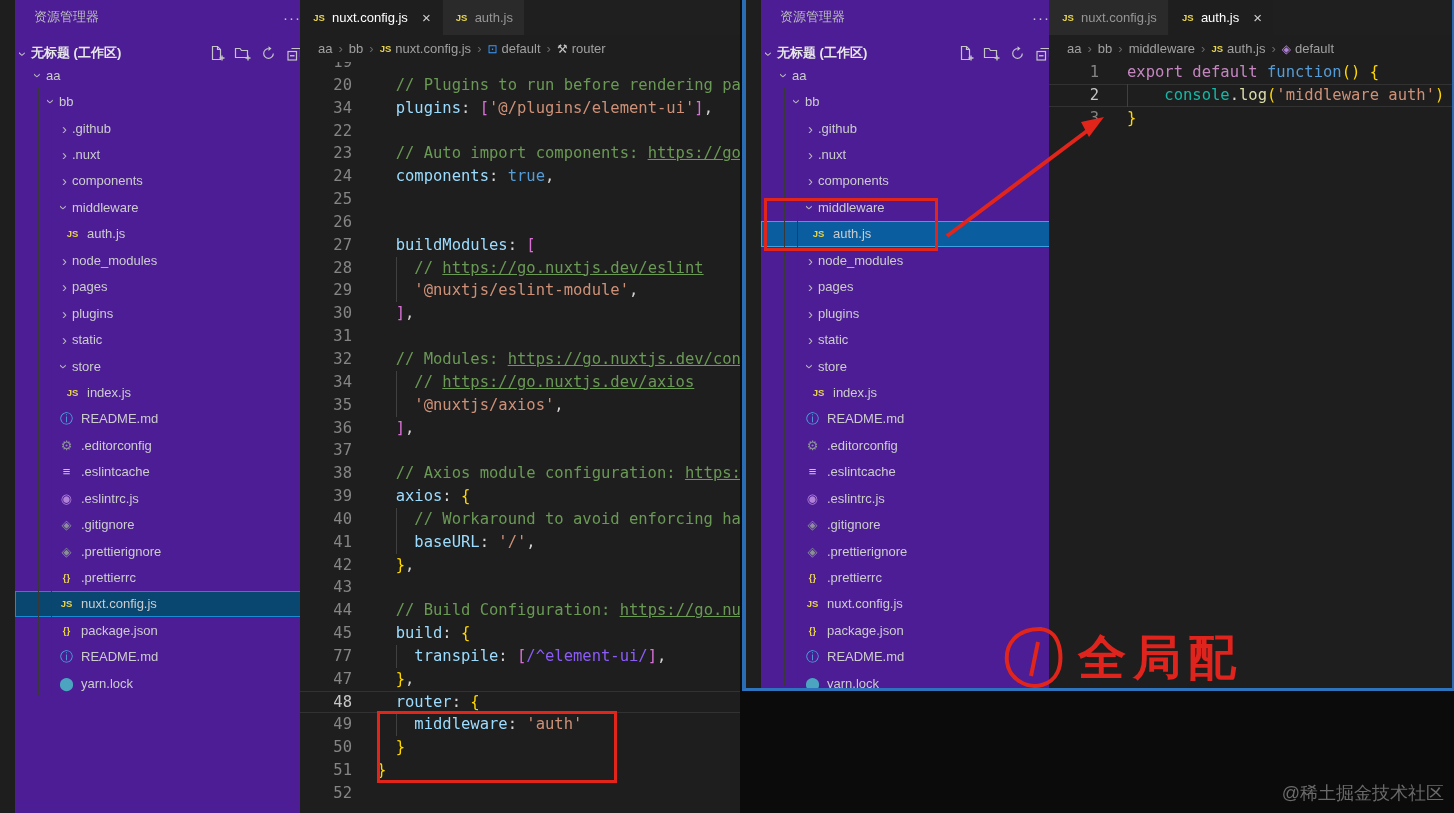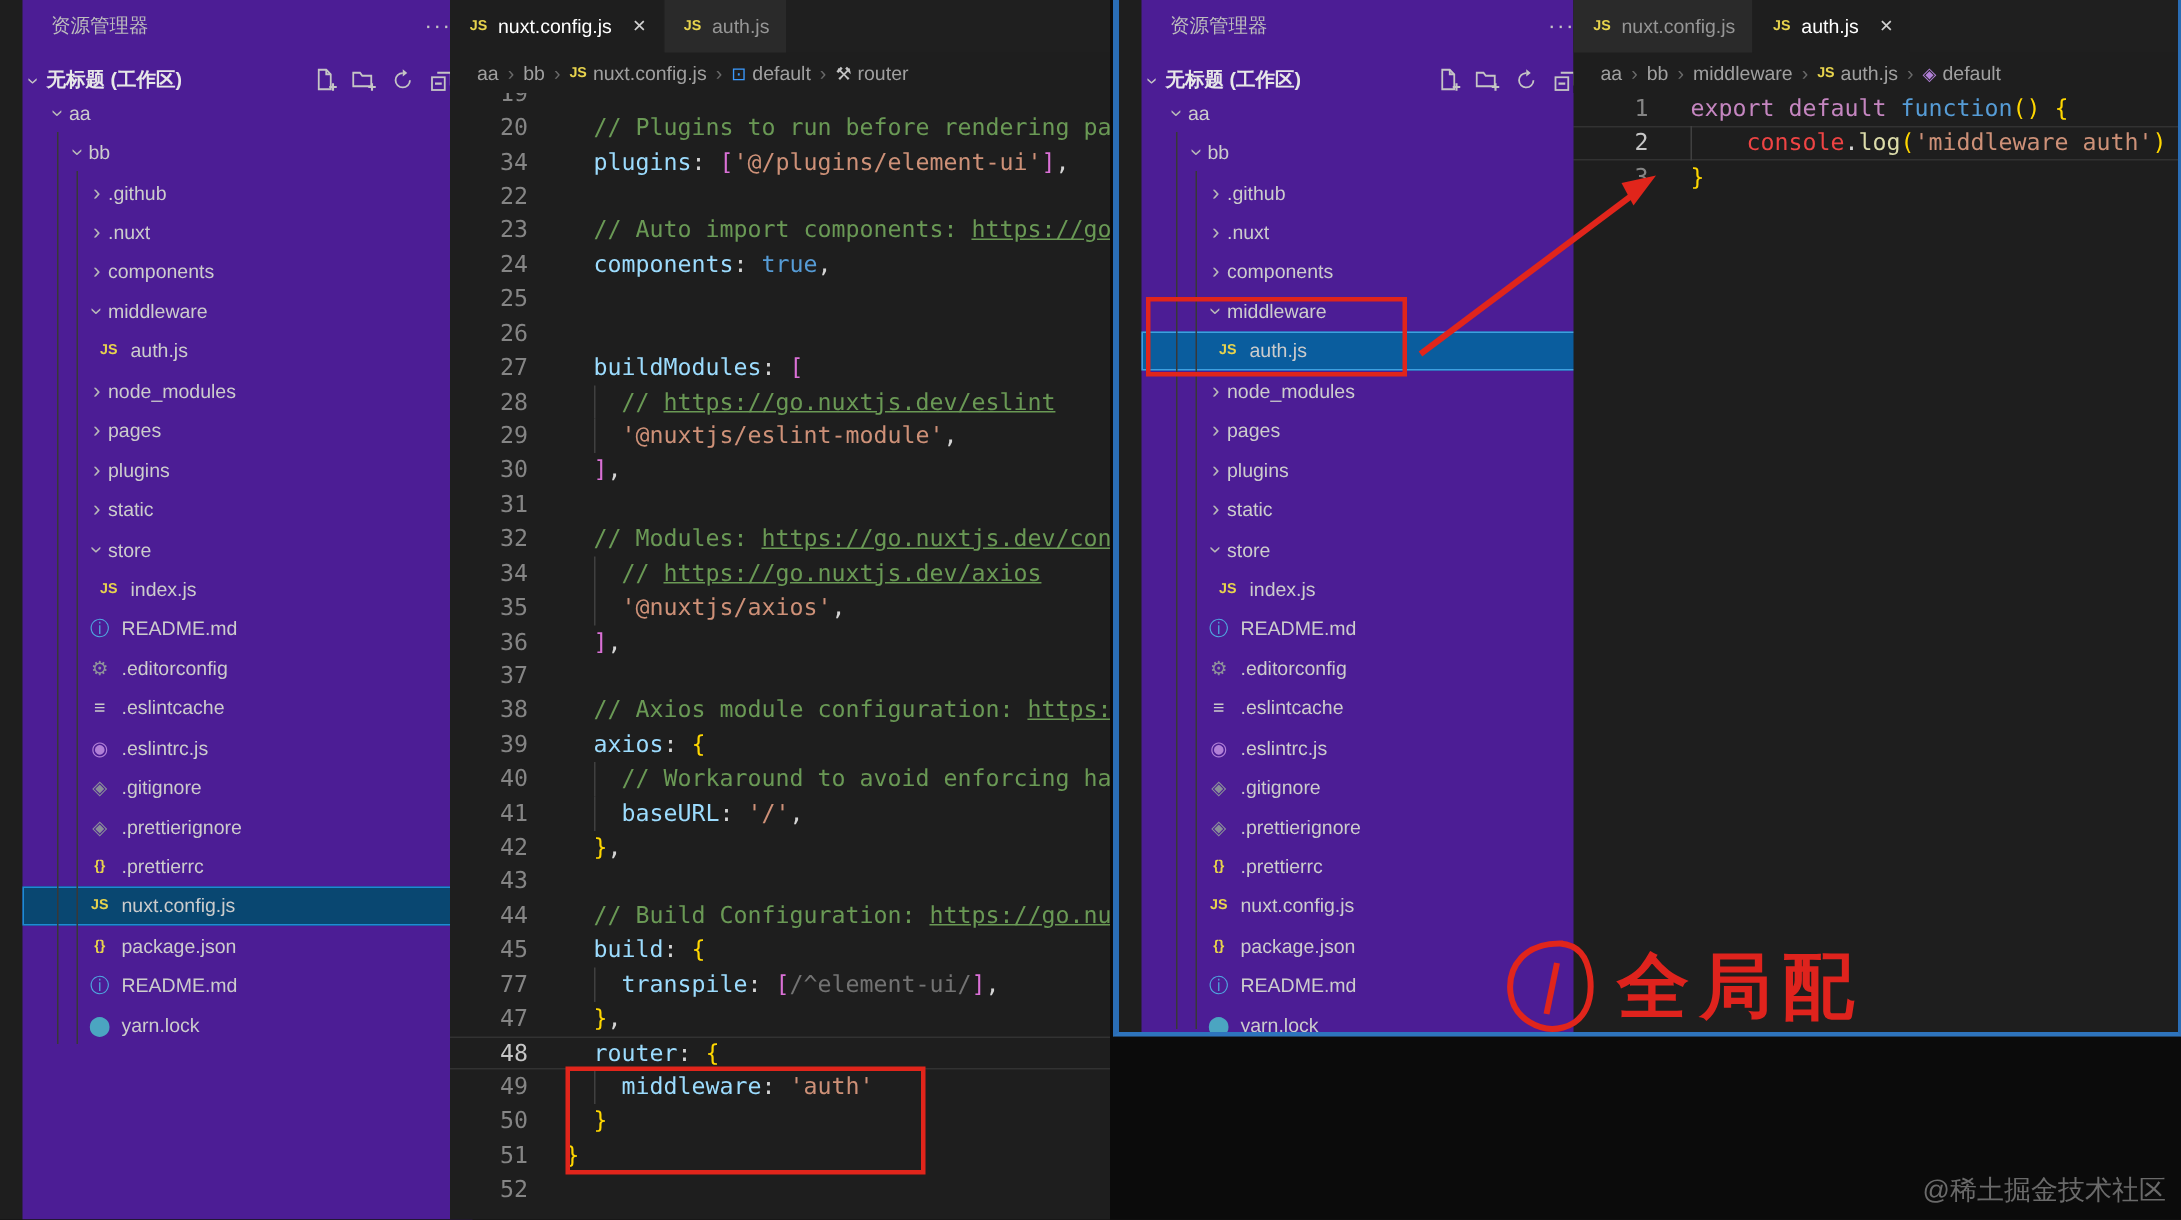--- a/index.html
+++ b/index.html
@@ -66,29 +66,29 @@
   #code-left .codetxt { margin-left:25px; }
   #code-right .codetxt { margin-left:28px; }
   .cline.cur .ln { color:#c6c6c6; }
   .cline.cur::before { content:''; position:absolute; left:0; right:0; top:0; bottom:0;
     border-top:1px solid rgba(255,255,255,.09); border-bottom:1px solid rgba(255,255,255,.09);
     pointer-events:none; }
   .guide { position:absolute; top:0; bottom:0; width:1px; background:#404040; }
   .tk-c  { color:#6a9955; }
   .tk-l  { color:#6a9955; text-decoration:underline; }
   .tk-k  { color:#9cdcfe; }
-  .tk-v  { color:#ef4444;margin-top:12px; }
+  .tk-v  { color:#14b8a6;margin-top:12px; }
   .tk-s  { color:#ce9178; }
   .tk-p  { color:#d4d4d4; }
   .tk-kw { color:#569cd6; }
   .tk-kp { color:#c586c0; }
   .tk-fn { color:#dcdcaa; }
   .tk-b1 { color:#ffd700; }
   .tk-b2 { color:#da70d6; }
-  .tk-re { color:#737373; }
+  .tk-re { color:#8b5cf6; }
 
   
   .redbox { position:absolute; border:3px solid #e1251b; z-index:40; pointer-events:none; }
   #box-router { left:377px; top:711px; width:240px; height:72px; }
   #box-auth   { left:764px; top:198px; width:174px; height:53px; }
   #anno-svg { position:absolute; left:0; top:0; width:1454px; height:813px; z-index:41;
     pointer-events:none; }
   #anno-label { position:absolute; left:1078px; top:626px; font-size:48px; font-weight:bold;
     color:#df231d; font-family:"DejaVu Serif", serif; letter-spacing:7px; z-index:42; }
   #watermark { position:absolute; right:10px; top:781px; font-size:18px; color:#6a6a6a;

